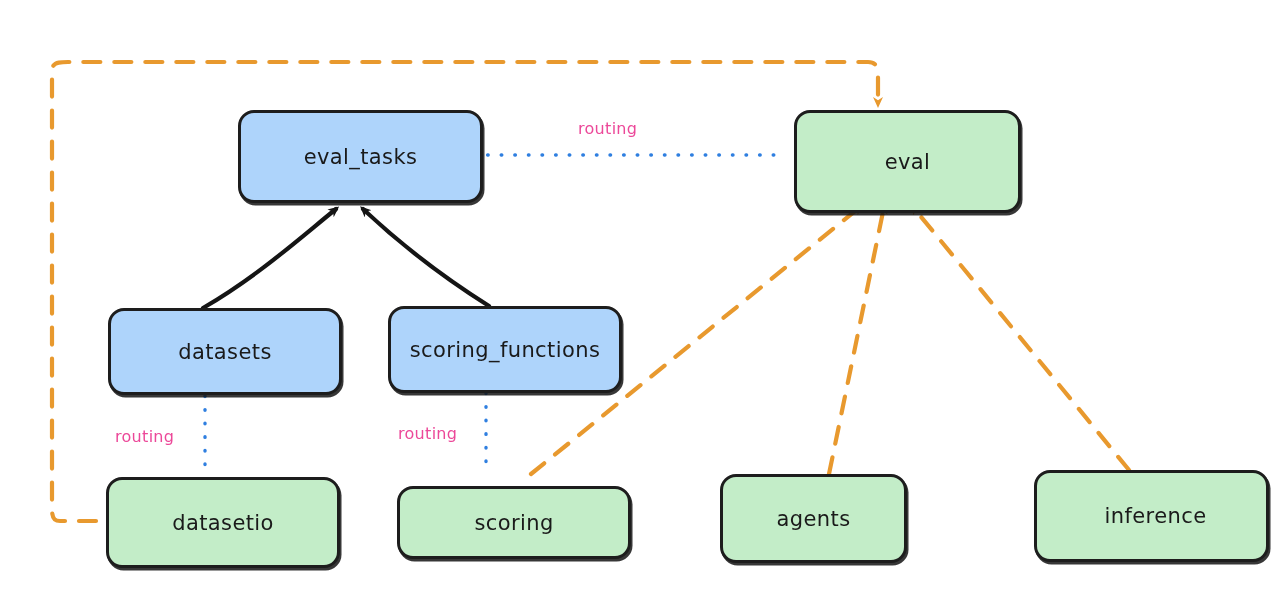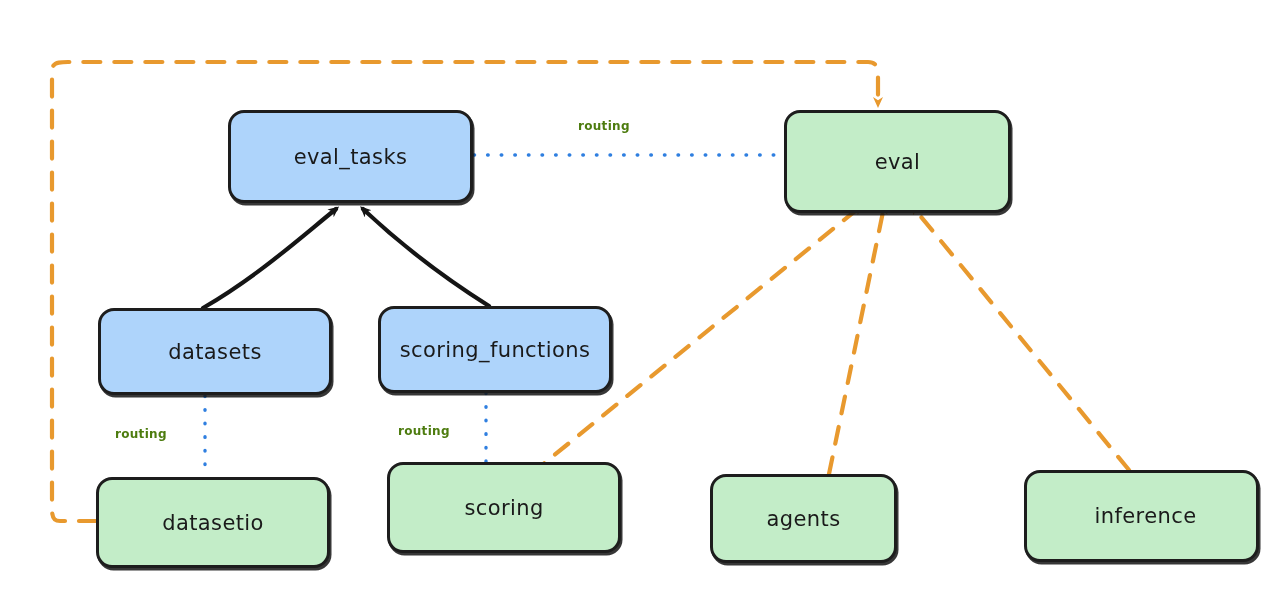--- a/index.html
+++ b/index.html
@@ -29,32 +29,32 @@
     display: flex;
     align-items: center;
     justify-content: center;
     border: 3px solid #1d1d1d;
     border-radius: 16px;
     color: #1a1a1a;
     font-size: 21px;
     letter-spacing: 0.4px;
     text-align: center;
     box-shadow: 1.5px 2.5px 0 rgba(20,20,20,0.85);
+    margin-left: 10px;
   }
   .node.api   { background: #aed4fb; }
   .node.provider { background: #c3edc8; }
   .node-label { pointer-events: none; }
 
   .edge-label {
     position: absolute;
-    color: #4d7c0f;
-    font-size: 12px;
+    color: #ec4899;
+    font-size: 16px;
     letter-spacing: 0.3px;
     white-space: nowrap;
-    font-weight: bold;
   }
 </style>
 </head>
 <body>
 
 <div id="canvas">
 
   <svg id="edges" viewBox="0 0 1280 596" xmlns="http://www.w3.org/2000/svg">
     <defs>
       <marker id="arrow-black" markerWidth="16" markerHeight="16" refX="7" refY="5" orient="auto" markerUnits="userSpaceOnUse">
@@ -110,21 +110,21 @@
   </div>
 
   <div class="node api" style="left:378px; top:306px; width:234px; height:87px;">
     <span class="node-label">scoring_functions</span>
   </div>
 
   <div class="node provider" style="left:96px; top:477px; width:234px; height:91px;">
     <span class="node-label">datasetio</span>
   </div>
 
-  <div class="node provider" style="left:387px; top:462px; width:234px; height:91px;">
+  <div class="node provider" style="left:387px; top:486px; width:234px; height:73px;">
     <span class="node-label">scoring</span>
   </div>
 
   <div class="node provider" style="left:710px; top:474px; width:187px; height:89px;">
     <span class="node-label">agents</span>
   </div>
 
   <div class="node provider" style="left:1024px; top:470px; width:235px; height:92px;padding-left:8px;">
     <span class="node-label">inference</span>
   </div>

